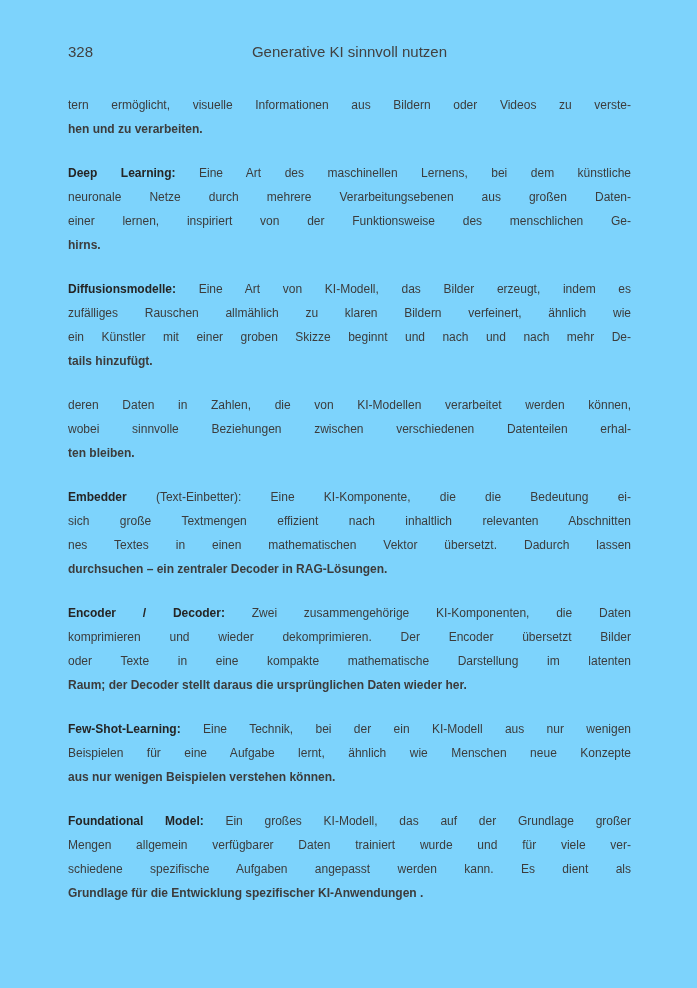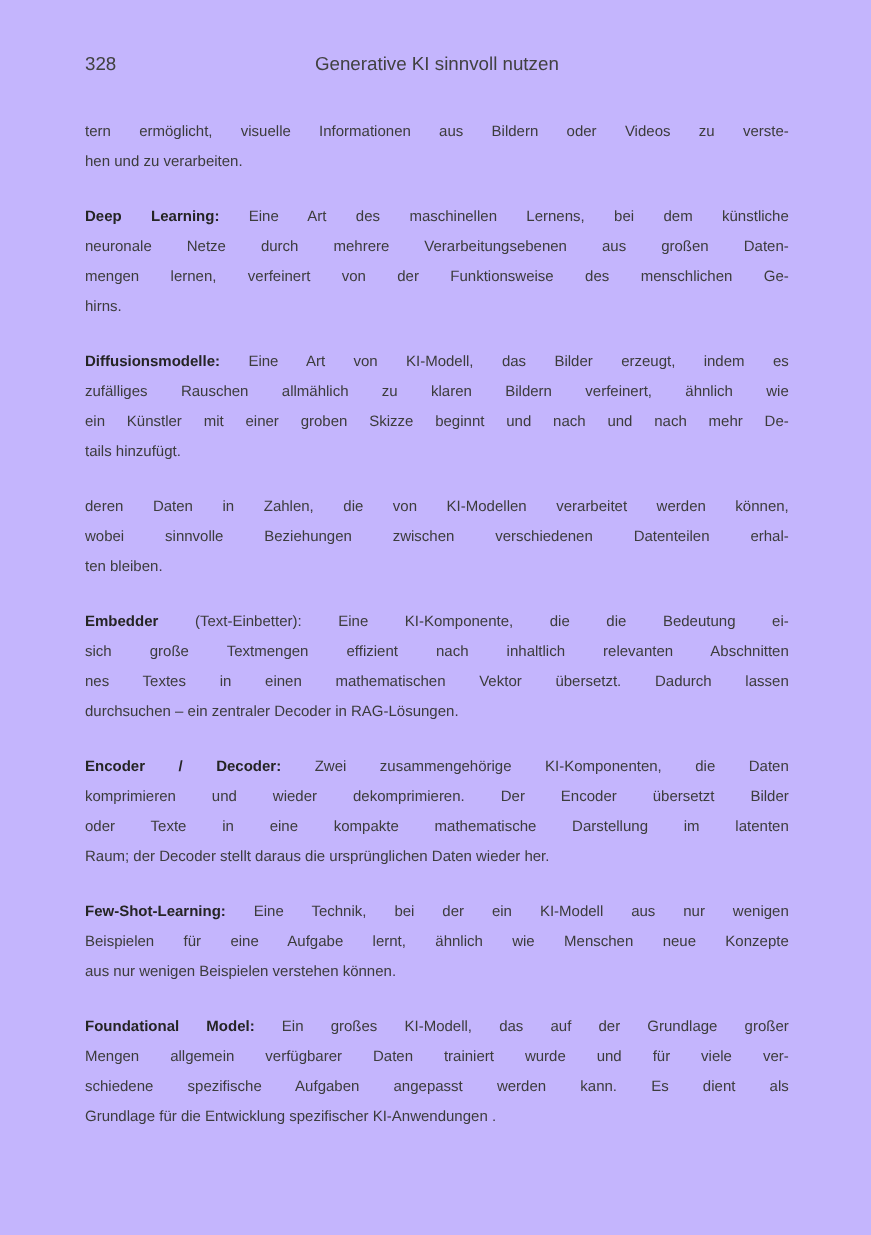--- a/index.html
+++ b/index.html
@@ -13,21 +13,21 @@
     overflow: hidden;
     font-family: "Liberation Sans", "DejaVu Sans", sans-serif;
     color: #3c3c3c;
     -webkit-font-smoothing: antialiased;
   }
   .page {
     box-sizing: border-box;
     width: 697px;
     height: 988px;
     padding: 42px 66px 0 68px;
-    background: #c4b5fd;
+    background: #7dd3fc;
   }
   .page-header {
     position: relative;
     height: 19px;
     font-size: 15px;
     line-height: 19px;
     color: #414141;
     margin-bottom: 32px;
   }
   .page-number {
@@ -49,20 +49,21 @@
   }
   .line {
     display: block;
     text-align: justify;
     text-align-last: justify;
     white-space: normal;
   }
   .line.final {
     text-align: left;
     text-align-last: left;
+    font-weight: bold;
   }
   .term {
     font-weight: 700;
     color: #252525;
     margin-top: 48px;
   }
 </style>
 </head>
 <body>
 
@@ -73,21 +74,21 @@
   </div>
   <div class="page-body" id="glossary-body">
 
   <p class="para">
         <span class="line">tern ermöglicht, visuelle Informationen aus Bildern oder Videos zu verste-</span>
         <span class="line final">hen und zu verarbeiten.</span>
       </p>
       <p class="para">
         <span class="line"><strong class="term">Deep Learning:</strong> Eine Art des maschinellen Lernens, bei dem künstliche</span>
         <span class="line">neuronale Netze durch mehrere Verarbeitungsebenen aus großen Daten-</span>
-        <span class="line">mengen lernen, verfeinert von der Funktionsweise des menschlichen Ge-</span>
+        <span class="line">einer lernen, inspiriert von der Funktionsweise des menschlichen Ge-</span>
         <span class="line final">hirns.</span>
       </p>
       <p class="para">
         <span class="line"><strong class="term">Diffusionsmodelle:</strong> Eine Art von KI-Modell, das Bilder erzeugt, indem es</span>
         <span class="line">zufälliges Rauschen allmählich zu klaren Bildern verfeinert, ähnlich wie</span>
         <span class="line">ein Künstler mit einer groben Skizze beginnt und nach und nach mehr De-</span>
         <span class="line final">tails hinzufügt.</span>
       </p>
       <p class="para">
         <span class="line">deren Daten in Zahlen, die von KI-Modellen verarbeitet werden können,</span>

